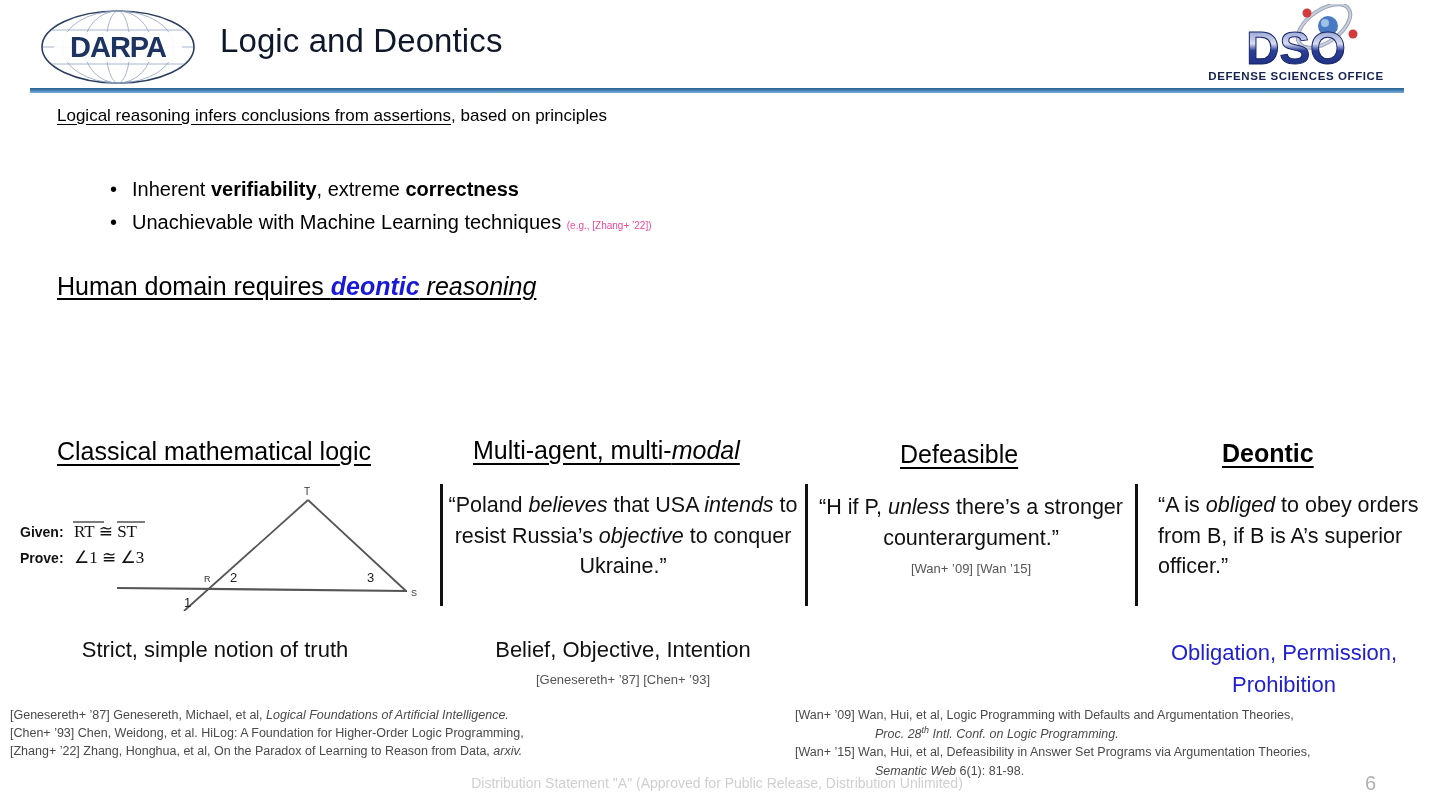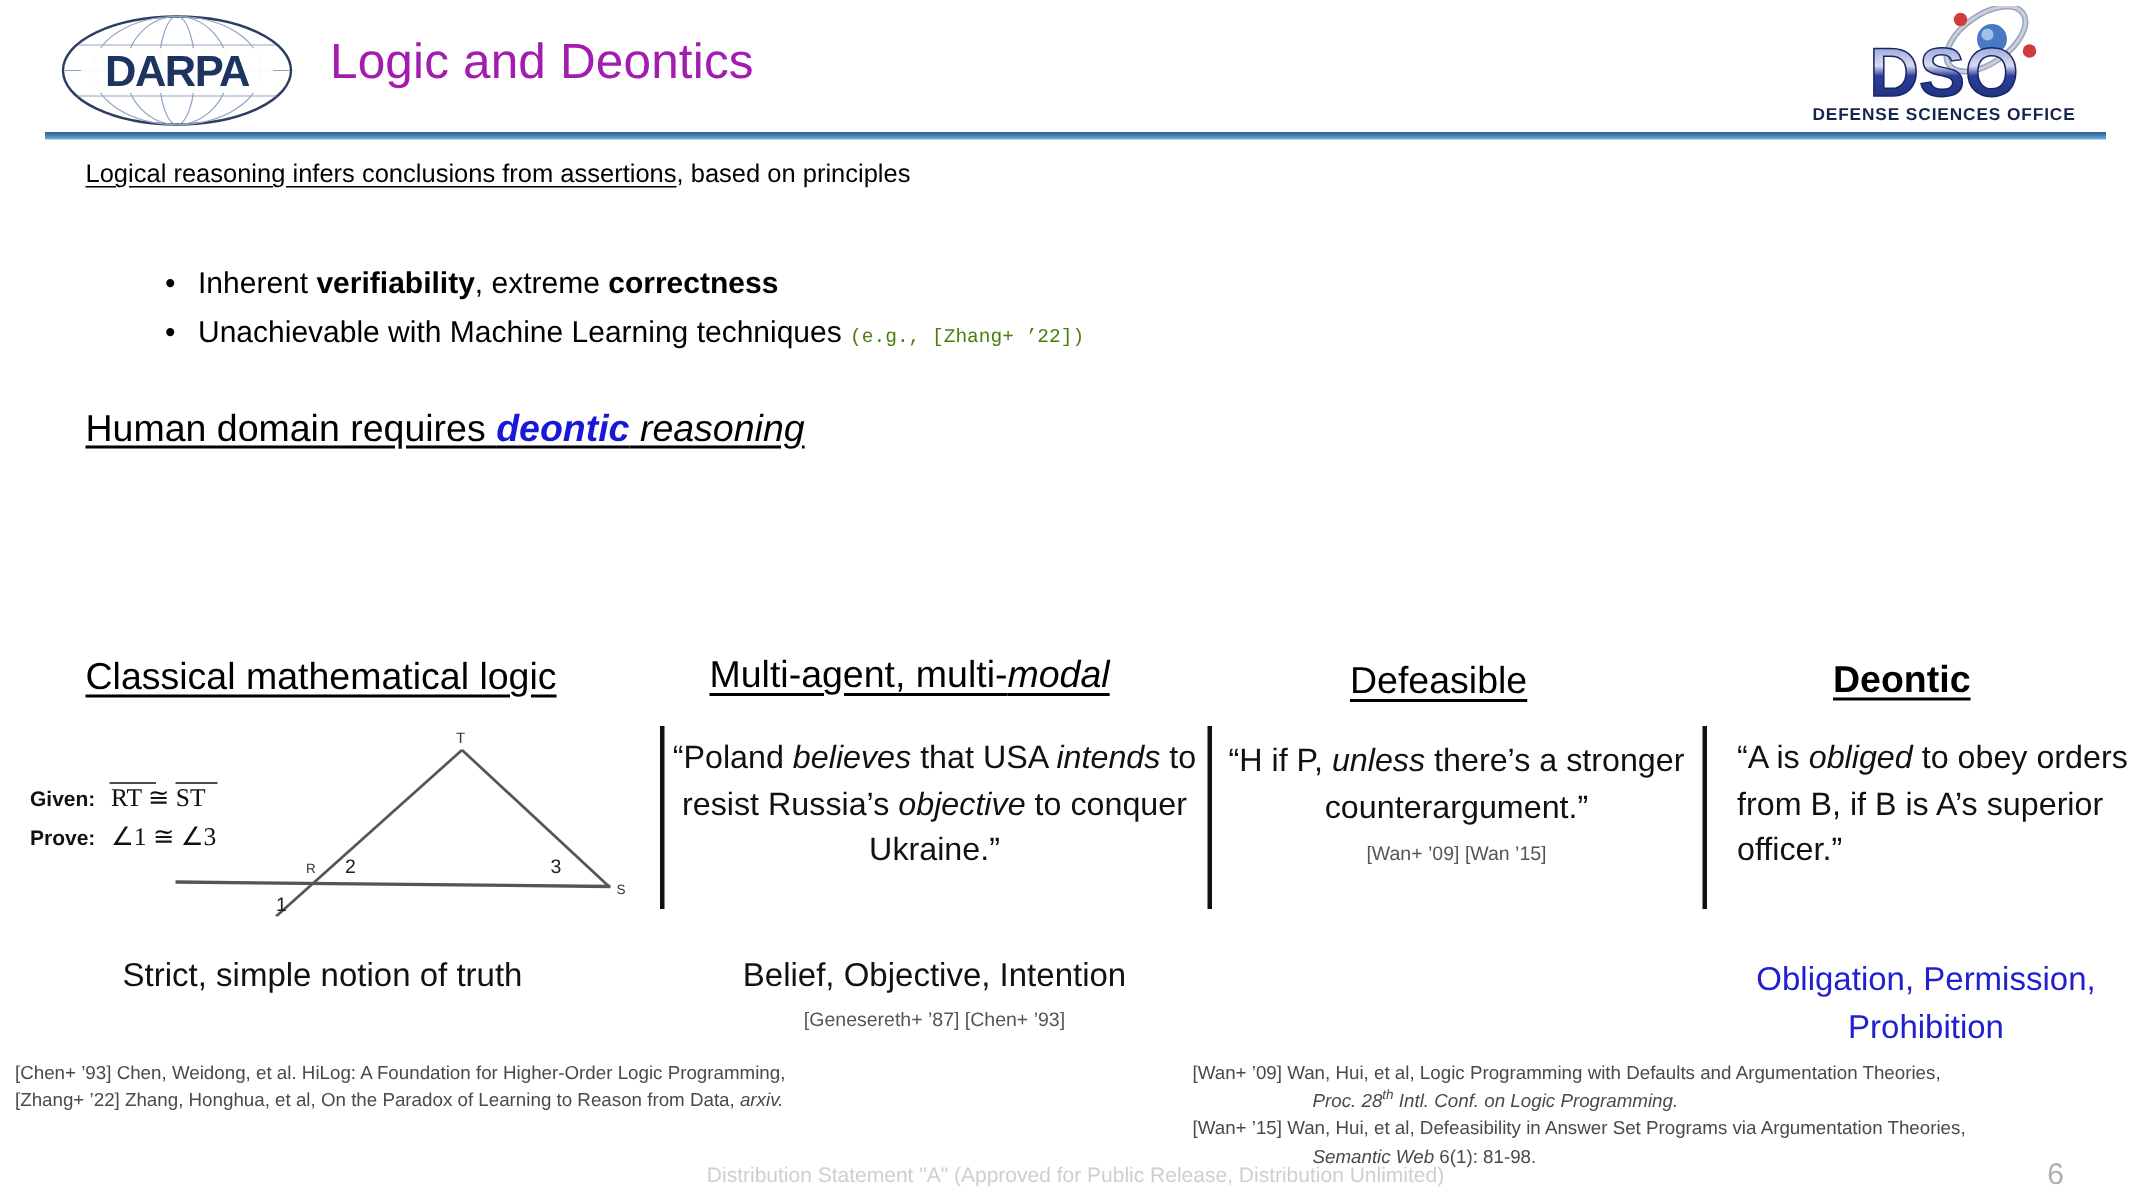--- a/index.html
+++ b/index.html
@@ -5,37 +5,37 @@
   * { margin:0; padding:0; box-sizing:border-box; }
   html,body { width:1434px; height:799px; background:#ffffff; overflow:hidden; }
   body { font-family:"Liberation Sans", sans-serif; color:#000; position:relative; }
 
   .slide { position:absolute; left:0; top:0; width:1434px; height:799px; background:#fff; }
 
   
   .header { position:absolute; left:0; top:0; width:1434px; height:95px; }
   .darpa-logo { position:absolute; left:38px; top:8px; width:160px; height:78px; }
   .slide-title { position:absolute; left:220px; top:22px; font-size:33px; font-weight:400;
-                 letter-spacing:.1px; color:#a21caf; white-space:nowrap; }
+                 letter-spacing:.1px; color:#0f172a; white-space:nowrap; }
   .dso-logo { position:absolute; right:48px; top:4px; width:180px; height:82px; }
   .header-rule { position:absolute; left:30px; top:88px; width:1374px; height:5px;
                  background:linear-gradient(to bottom,#2d5f8f 0%,#3f7fb5 45%,#7fb0d4 100%); }
 
   
   .lead1 { position:absolute; left:57px; top:105px; font-size:17px; line-height:1.25; white-space:nowrap; }
   .lead1 .u { text-decoration:underline; text-underline-offset:3px; }
 
   .bullet1 { position:absolute; left:70px; top:142px; font-size:23px; white-space:nowrap; }
   .bullet1 .dot { display:inline-block; width:26px; }
   .bullet1 b { font-style:italic; font-weight:bold; }
 
   .bullet2a { position:absolute; left:110px; top:178px; font-size:20px; white-space:nowrap; }
   .bullet2b { position:absolute; left:110px; top:211px; font-size:20px; white-space:nowrap; }
   .bullet2a .dot, .bullet2b .dot { display:inline-block; width:22px; }
-  .cite-inline { font-size:13px; color:#4d7c0f;font-family:Liberation Mono, monospace; }
+  .cite-inline { font-size:10px; color:#ec4899; }
 
   .lead2 { position:absolute; left:57px; top:272px; font-size:25px; white-space:nowrap;
            text-decoration:underline; text-underline-offset:3px; }
   .lead2 .deo { color:#1818d8; font-weight:bold; font-style:italic; }
   .lead2 .rea { font-style:italic; }
 
   
   .arrow-wrap { position:absolute; left:14px; top:322px; width:1406px; height:108px; }
   .arrow-label { position:absolute; left:0; top:0; width:1290px; height:108px;
                  display:flex; align-items:center; justify-content:center;
@@ -192,20 +192,21 @@
   <div class="quote q3"><span>“H if P, </span><i>unless</i><span> there’s a stronger counterargument.”</span></div>
   <div class="cite-sm cite-q3">[Wan+ ’09] [Wan ’15]</div>
   <div class="quote q4"><span>“A is </span><i>obliged</i><span> to obey orders from B, if B is A’s superior officer.”</span></div>
 
   <div class="foot-cap fc2">Belief, Objective, Intention</div>
   <div class="foot-cap fc1">Strict, simple notion of truth</div>
   <div class="cite-fc2">[Genesereth+ ’87] [Chen+ ’93]</div>
   <div class="foot-cap fc4" style="color: rgb(32, 32, 208);">Obligation, Permission, Prohibition</div>
 
   <div class="refs refs-left">
+      <div><span>[Genesereth+ ’87]</span><span> Genesereth, Michael, et al, </span><i>Logical Foundations of Artificial Intelligence.</i></div>
       <div><span>[Chen+ ’93]</span><span> Chen, Weidong, et al. HiLog: A Foundation for Higher-Order Logic Programming,</span></div>
       <div><span>[Zhang+ ’22]</span><span> Zhang, Honghua, et al, On the Paradox of Learning to Reason from Data, </span><i>arxiv.</i></div>
     </div>
   <div class="refs refs-right">
       <div><span>[Wan+ ’09]</span><span> Wan, Hui, et al, Logic Programming with Defaults and Argumentation Theories,</span></div>
       <div class="ind"><i>Proc. 28<sup>th</sup> Intl. Conf. on Logic Programming.</i></div>
       <div><span>[Wan+ ’15]</span><span> Wan, Hui, et al, Defeasibility in Answer Set Programs via Argumentation Theories,</span></div>
       <div class="ind"><i>Semantic Web</i><span> 6(1): 81-98.</span></div>
     </div>
 

